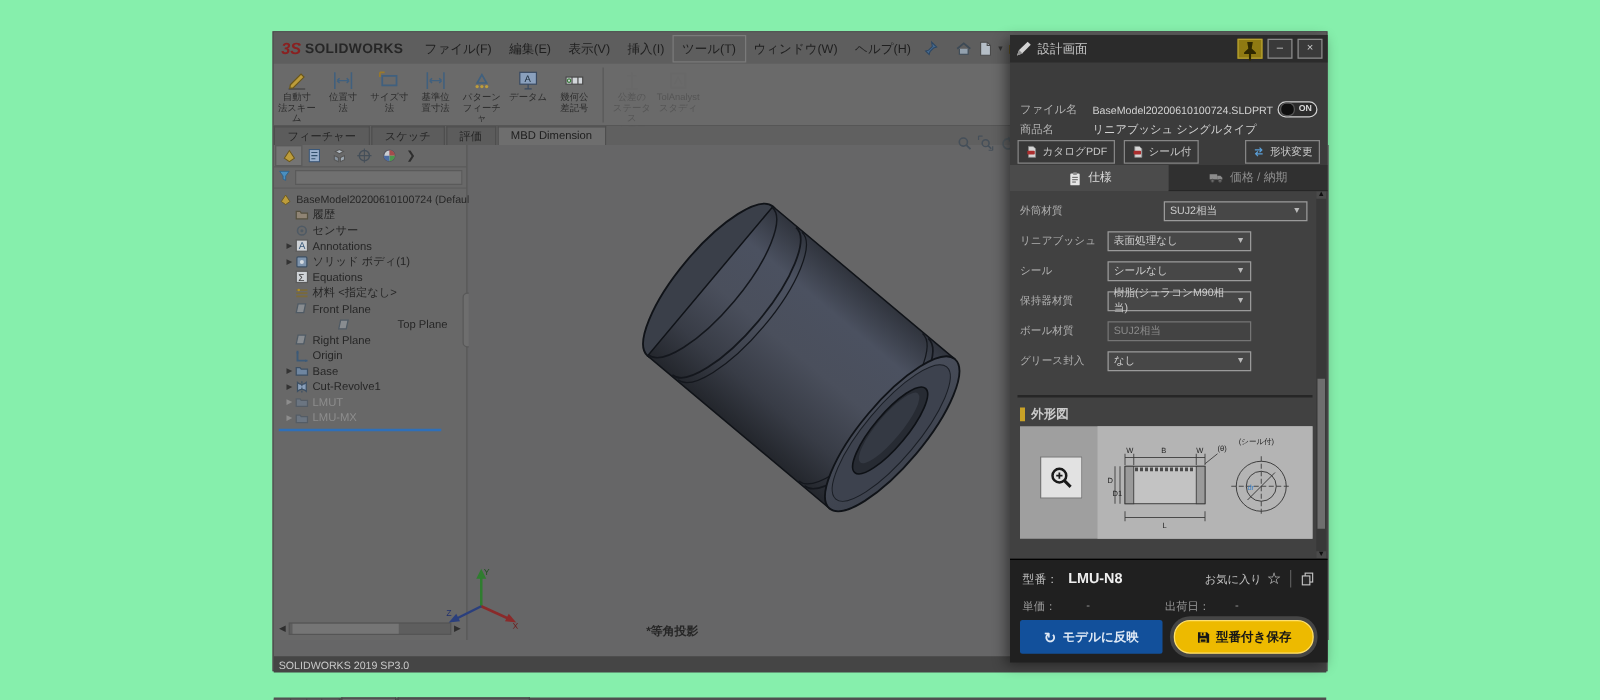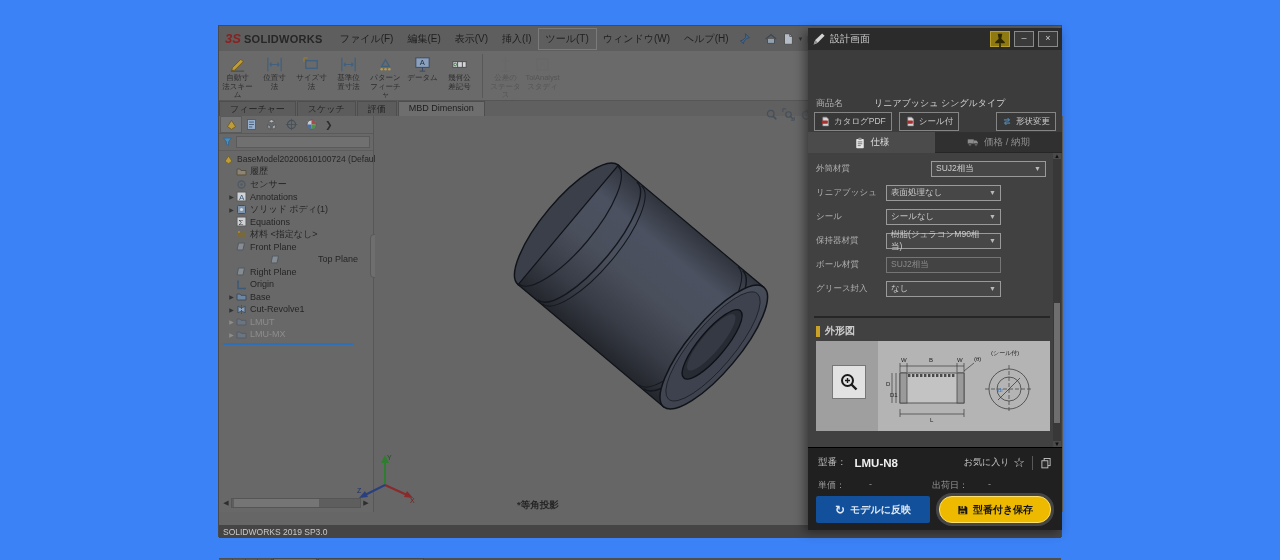--- a/index.html
+++ b/index.html
@@ -1,17 +1,17 @@
 <!DOCTYPE html>
 <html><head>
 <meta charset="utf-8">
 <style>
   html,body{margin:0;padding:0;}
   body{font-family:"Liberation Sans","DejaVu Sans",sans-serif;}
-  #canvas{position:relative;width:1280px;height:560px;background:#3b82f6;overflow:hidden;}
+  #canvas{position:relative;width:1280px;height:560px;background:#86efac;overflow:hidden;}
   .abs{position:absolute;}
   
   #sw-window{left:218px;top:25px;width:844px;height:512px;background:#666667;border:1px solid #4a4a4a;box-sizing:border-box;}
   #titlebar{left:0;top:0;width:100%;height:25px;background:#5e5e5e;display:flex;align-items:center;}
   #logo{display:flex;align-items:center;gap:3px;padding:0 10px 0 6px;}
   #brand-mark{color:#8a2020;font-weight:bold;font-size:13px;font-style:italic;}
   #brand-text{color:#262626;font-weight:bold;font-size:11px;letter-spacing:.3px;}
   .menu-item{font-size:10px;color:#1f1f1f;padding:3px 7px;}
   .menu-item.boxed{outline:1px solid #7a7a7a;}
   #quick-toolbar{display:flex;align-items:center;margin-left:10px;}
@@ -672,20 +672,28 @@
       <span id="panel-title">設計画面</span>
       <div id="panel-pin-btn" class="chrome-btn"><svg viewBox="0 0 16 16">
             <path d="M6 1.5h4L9.2 6l3 2.8V10H3.8V8.8l3-2.8z" fill="#2e2800"></path>
             <path d="M8 10v4.5" stroke="#2e2800" stroke-width="1.5"></path>
           </svg></div>
       <div class="chrome-btn">–</div>
       <div class="chrome-btn">×</div>
     </div>
 
 
+    <div class="prow abs" style="top:53px;">
+      <span class="plabel">ファイル名</span>
+      <span class="pvalue" style="font-size:8.5px;">BaseModel20200610100724.SLDPRT</span>
+      <div id="file-toggle">
+        <div id="toggle-knob"></div>
+        <span id="toggle-text">ON</span>
+      </div>
+    </div>
 
     <div class="prow abs" style="top:69px;">
       <span class="plabel">商品名</span>
       <span class="pvalue">リニアブッシュ シングルタイプ</span>
     </div>
 
     <div class="abs" style="left:6px;top:84px;width:242px;display:flex;align-items:center;">
       <div class="pbtn">
         <span class="svgslot" style="display: inline-flex; width: 11px; height: 12px;">
             <svg viewBox="0 0 16 16">

